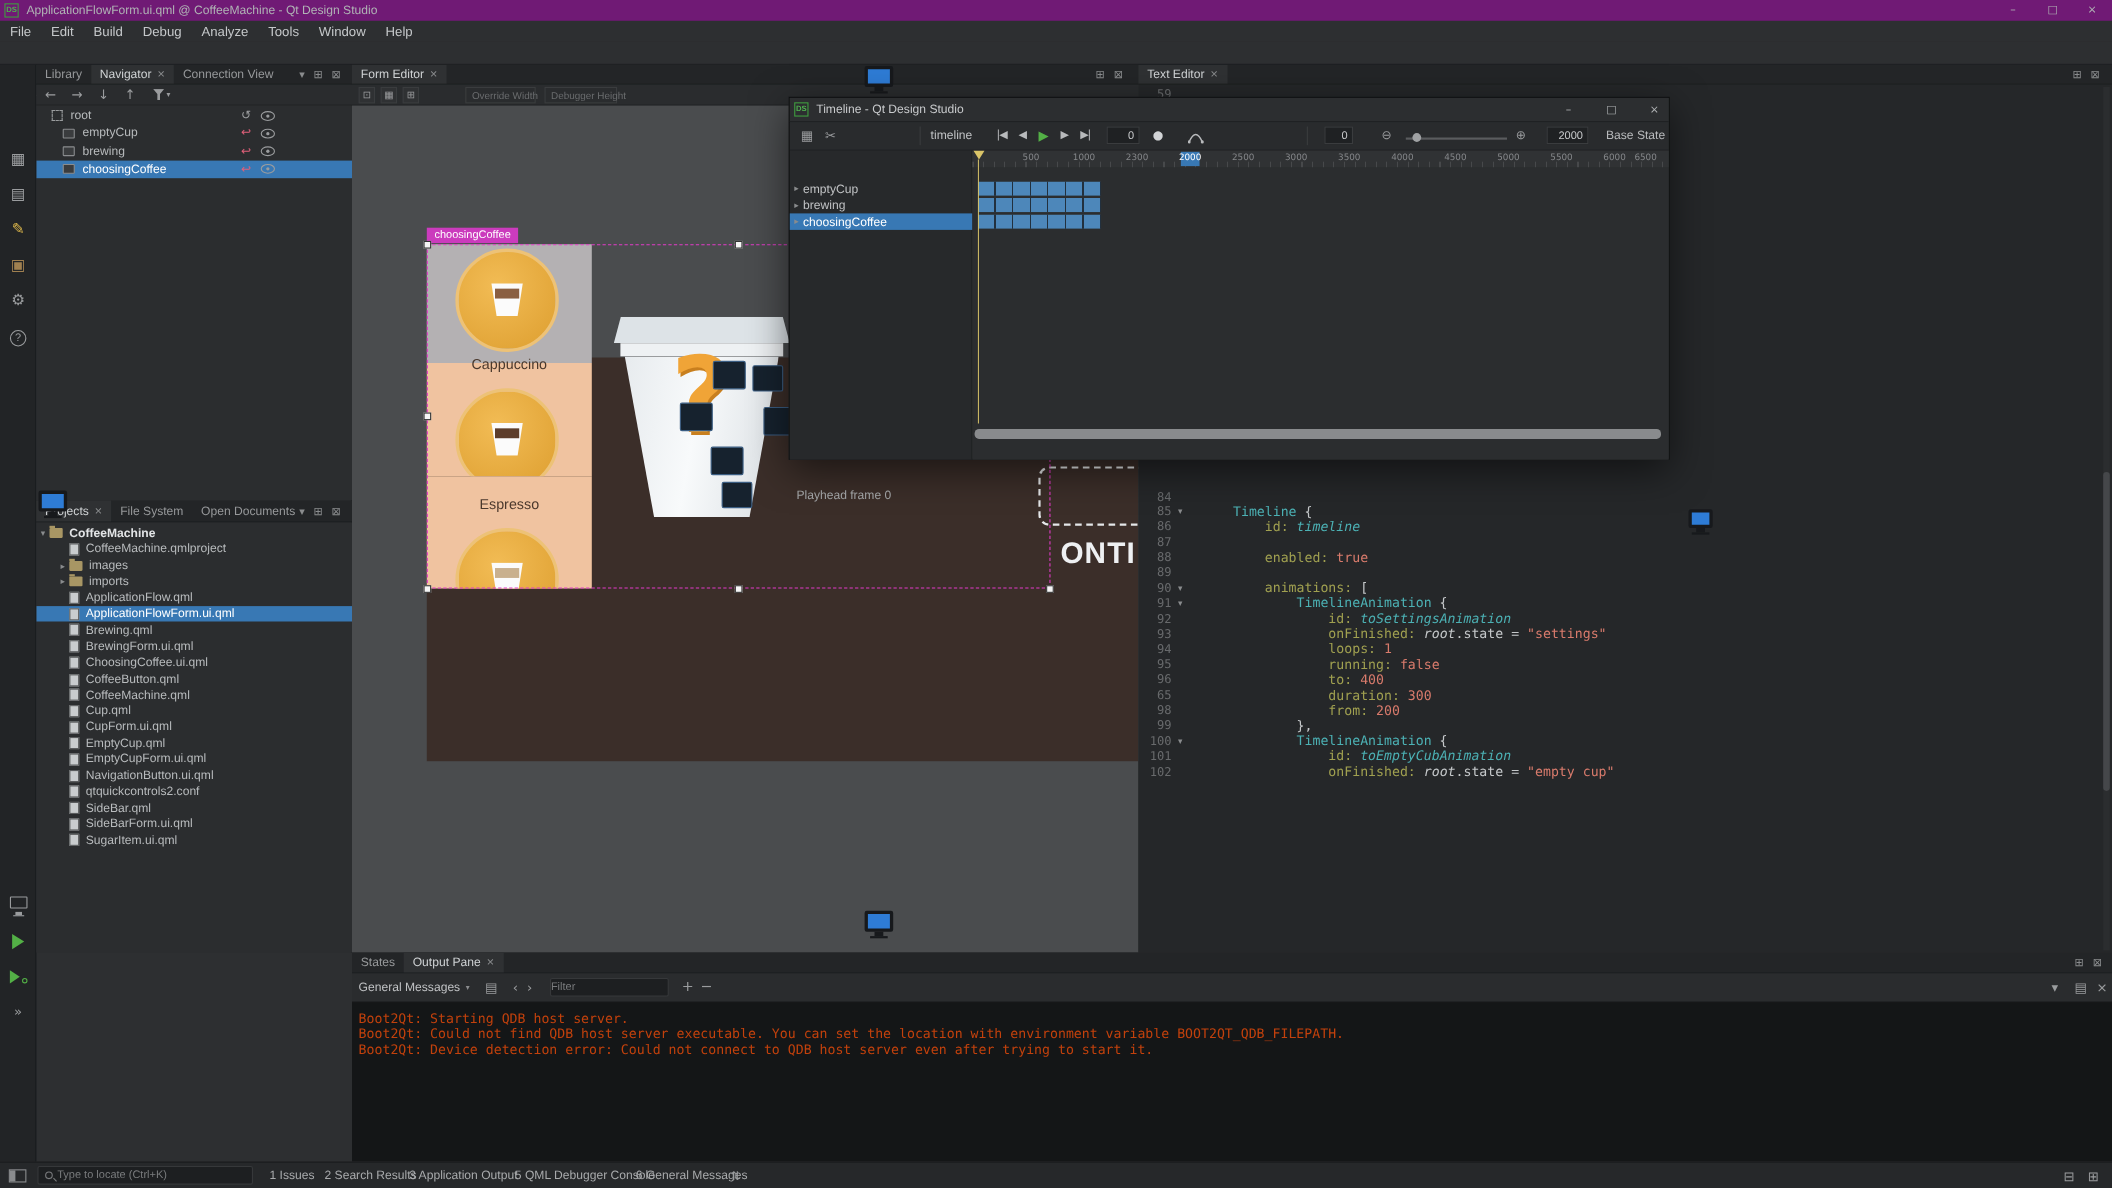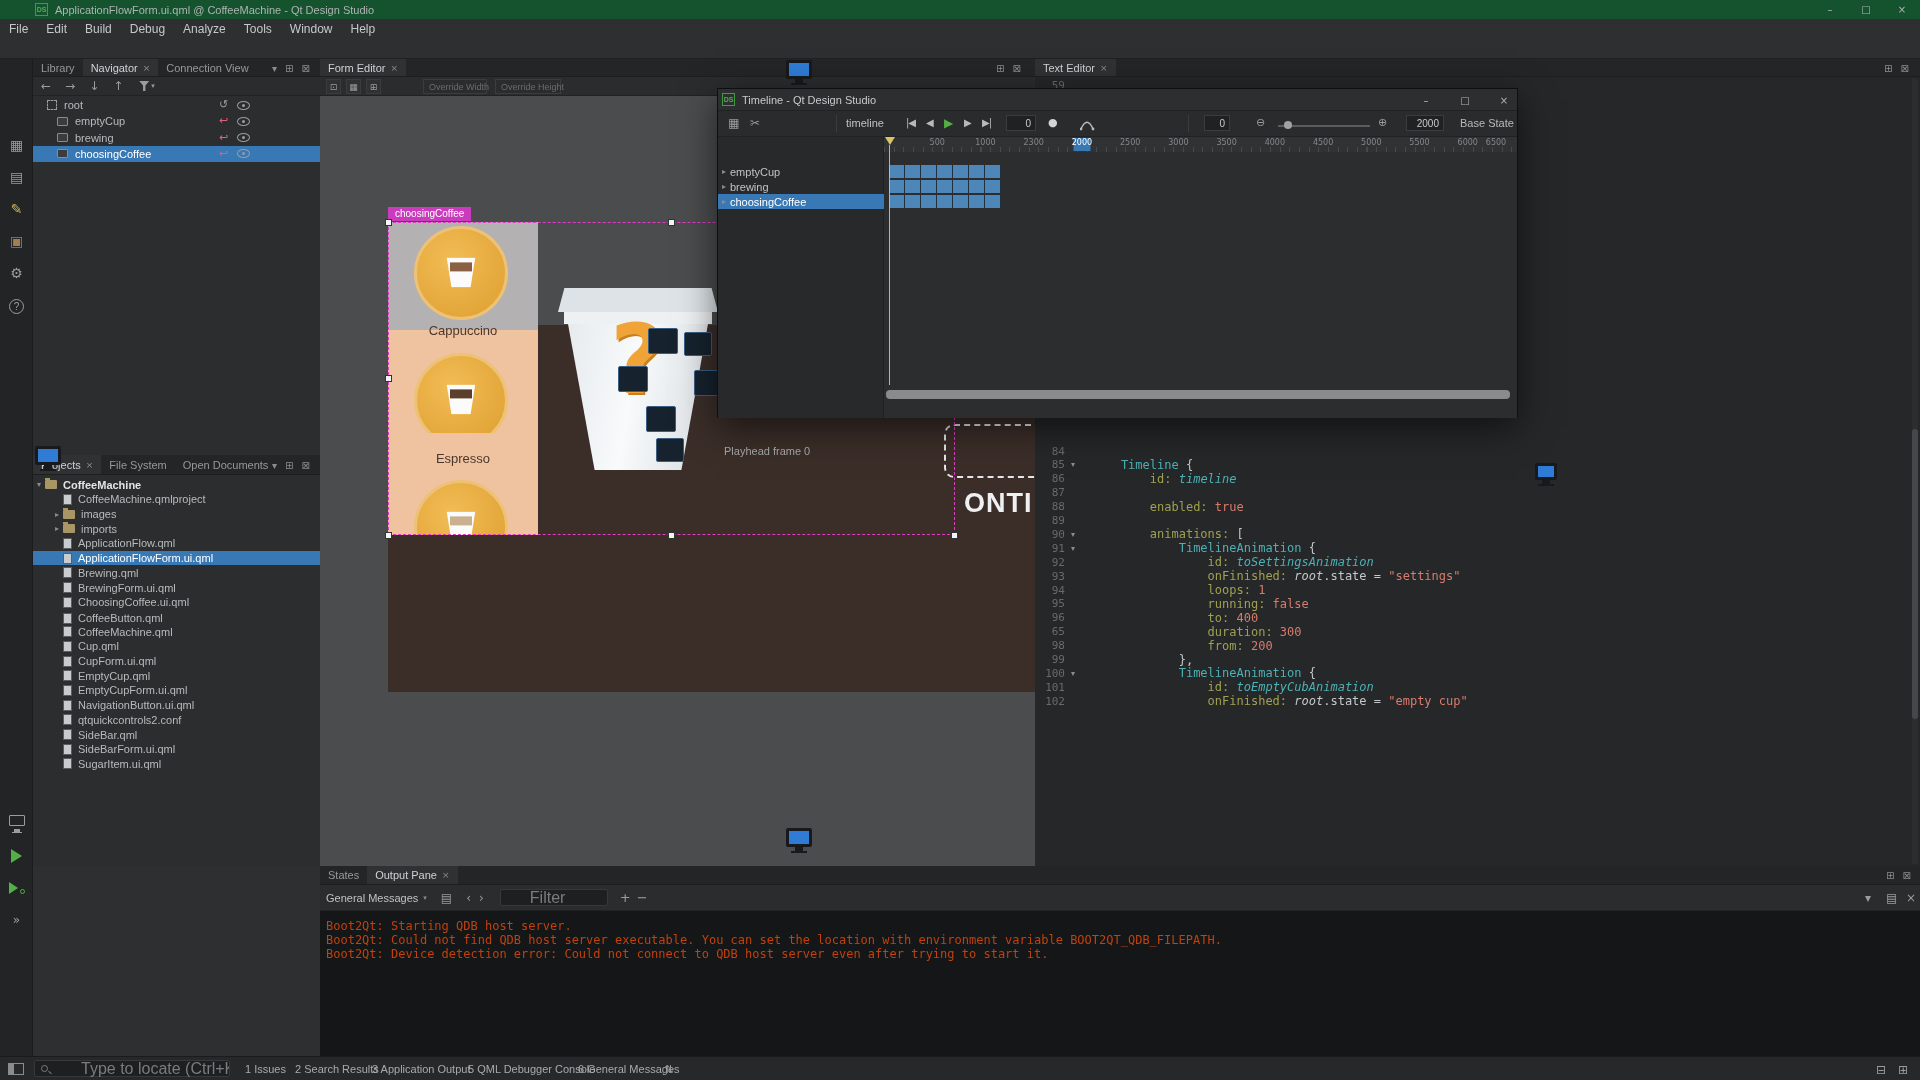--- a/index.html
+++ b/index.html
@@ -3,21 +3,21 @@
 <meta charset="utf-8">
 <style>
   * { box-sizing: border-box; margin:0; padding:0; }
   body { background:#111; font-family:"Liberation Sans",sans-serif; }
   #app { position:relative; width:1920px; height:1080px; background:#2d2f31; overflow:hidden;
          font-family:"Liberation Sans",sans-serif; color:#c5c8ca; }
   .abs { position:absolute; }
   .g { font-family:"DejaVu Sans",sans-serif; }
 
   
-  .titlebar { left:0; top:0; width:1920px; height:19px; background:#14532d; display:flex; align-items:center;padding-left:31px; }
+  .titlebar { left:0; top:0; width:1920px; height:19px; background:#701a75; display:flex; align-items:center; }
   .logo { width:13px; height:13px; border:1px solid #3f9c3f; color:#4fb04f; font-size:7px; font-weight:bold;
           display:flex; align-items:center; justify-content:center; margin:0 7px 0 4px; flex:none; }
   .wtitle { font-size:11px; color:#b0b3b5; white-space:nowrap; }
   .wctrl { position:absolute; top:0; height:19px; width:36px; display:flex; align-items:center; justify-content:center;
            font-size:10px; color:#b0b3b5; }
   .menubar { left:0; top:19px; width:1920px; height:19px; background:#2d2f31; display:flex; align-items:center; }
   .menu-item { font-size:12px; color:#c5c8ca; padding:0 9px; }
   .maintoolbar { left:0; top:38px; width:1920px; height:21px; background:#2d2f31; border-bottom:1px solid #1f2123; }
   .combo { position:absolute; background:#26282a; border:1px solid #3a3c3e; font-size:11px; color:#c0c3c5;
            display:flex; align-items:center; padding:0 5px; white-space:nowrap; }
@@ -131,22 +131,22 @@
   .tl-tooltip { position:absolute; left:6px; top:308px; font-size:11px; color:#9ea0a2; }
 
   
   .console { position:absolute; background:#141617; }
   .cline { position:absolute; left:6px; font:12px "DejaVu Sans Mono",monospace; color:#c2410c; white-space:pre; }
   .statusbar { left:0; top:1056px; width:1920px; height:24px; background:#26282a; border-top:1px solid #191b1d; }
   .st-item { position:absolute; top:6px; font-size:11px; color:#a8aaac; white-space:nowrap; }
   .lensbox { position:absolute; display:flex; align-items:center; background:#1d1f21; border:1px solid #36383a; border-radius:2px; }
   .lens { width:7px; height:7px; border:1px solid #7a7c7e; border-radius:50%; position:relative; margin:0 4px 0 6px; flex:none; }
   .lens::after { content:""; position:absolute; left:6px; top:6px; width:4px; height:1px; background:#7a7c7e; transform:rotate(45deg); }
-  input.flat { background:transparent; border:none; outline:none; color:#c5c8ca; font-size:16px; width:100%;
-               font-family:"Liberation Sans",sans-serif;margin-left:29px; }
+  input.flat { background:transparent; border:none; outline:none; color:#c5c8ca; font-size:10px; width:100%;
+               font-family:"Liberation Sans",sans-serif; }
   input.flat::placeholder { color:#7a7c7e; }
   .iconbtn { position:absolute; width:15px; height:15px; border:1px solid #3a3c3e; background:#2f3133; color:#9a9c9e;
              font-size:9px; display:flex; align-items:center; justify-content:center; }
   .ghostfield { position:absolute; border:1px solid #3a3c3e; color:#6a6c6e; font-size:9px;
                 display:flex; align-items:center; padding:0 5px; height:15px; white-space:nowrap; }
 </style>
 </head>
 <body>
 
 <div id="app">
@@ -444,21 +444,21 @@
       </div>
     </div>
     <div class="paneltool" style="left:0;top:18px;width:715px;height:19px">
       <div class="iconbtn g" style="left:6px;top:2px">⊡</div>
       <div class="iconbtn g" style="left:26px;top:2px">▦</div>
       <div class="iconbtn g" style="left:46px;top:2px">⊞</div>
       <div class="ghostfield" style="left:103px;top:2px;width:64px">
           <span>Override Width</span>
         </div>
       <div class="ghostfield" style="left:175px;top:2px;width:66px">
-          <span>Override Height</span>
+          <span>Debugger Height</span>
         </div>
     </div>
 
     <div class="canvas" style="left:0;top:37px;width:715px;height:770px">
 
       <div class="abs" style="left:68px;top:229px;width:647px;height:367px;background:#3b2e29"></div>
 
       <div class="abs" style="left:68px;top:126px;width:150px;height:108px;background:#b4b1b3;overflow:hidden">
         <div class="coffee-circle" style="left:26px;top:4px">
           <div class="mcup">

